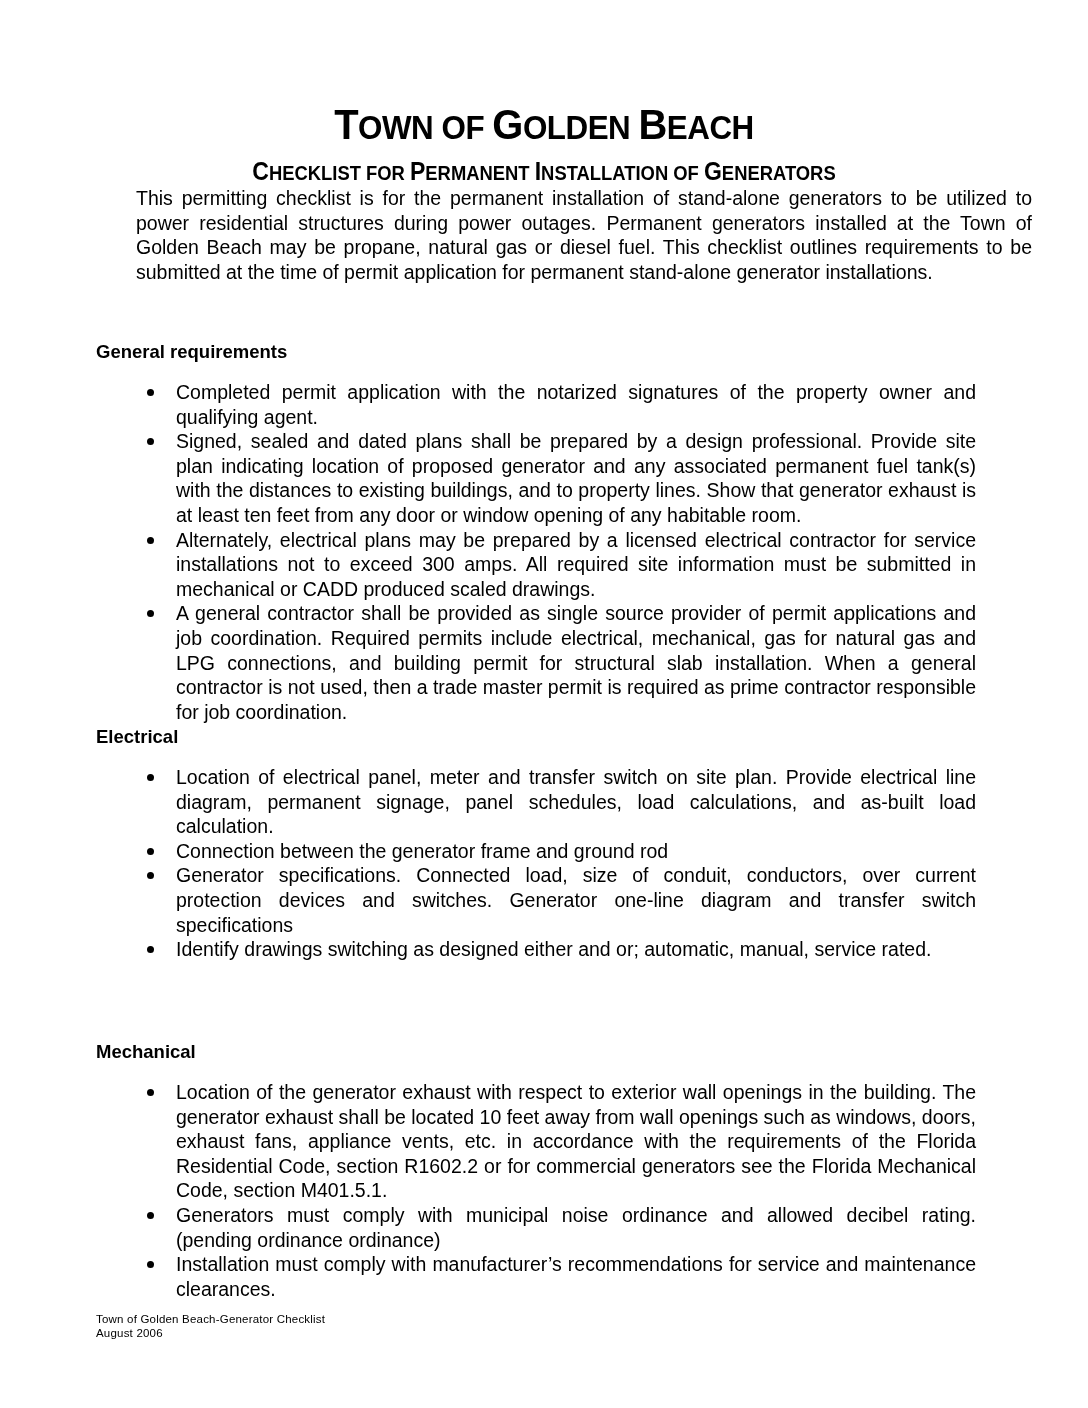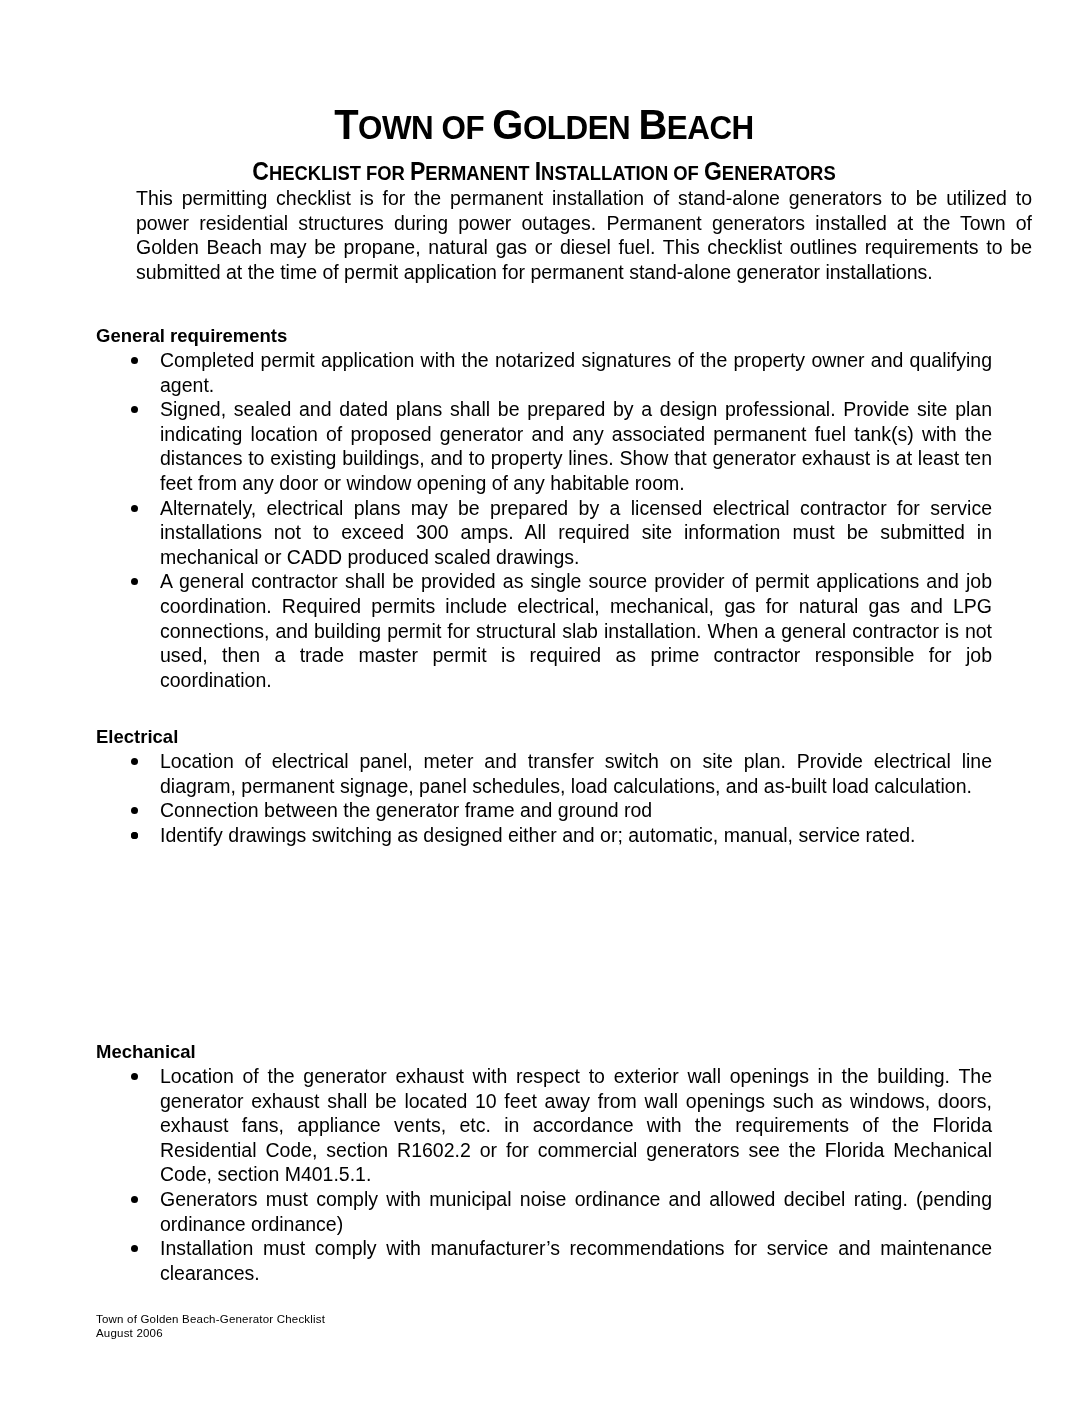--- a/index.html
+++ b/index.html
@@ -22,29 +22,29 @@
     .intro {
       position: absolute; top: 186px; left: 4px; width: 896px;
       font-size: 19.5px; line-height: 24.6px; text-align: justify;
       transform-origin: left top;
       margin-left: 36px;
     }
     .section { position: absolute; left: 0; width: 896px; }
     .section h2 {
       margin: 0; font-size: 18.5px; font-weight: bold; line-height: 24px;
     }
-    ul.items { list-style: none; margin: 0; padding: 0; }
+    ul.items { list-style: none; margin: 16px; padding: 0; }
     ul.items li {
       position: relative; padding-left: 64px; font-size: 19.5px; line-height: 24.6px;
       text-align: justify;
     }
     ul.items li .bullet {
       position: absolute; left: 35px; top: 9px; width: 7px; height: 7px; border-radius: 50%; background: #000;
     }
-    #sec-general { top: 324px; }
+    #sec-general { top: 340px; }
     #sec-electrical { top: 725px; }
     #sec-mechanical { top: 1040px; }
     .footer {
       position: absolute; left: 0; top: 1312px; font-size: 11.5px; font-weight: normal; line-height: 14px;
       letter-spacing: 0.2px;
     }
   </style>
 </head>
 <body>
 
@@ -62,21 +62,21 @@
         <li><span class="bullet"></span><span>Alternately, electrical plans may be prepared by a licensed electrical contractor for service installations not to exceed 300 amps. All required site information must be submitted in mechanical or CADD produced scaled drawings.</span></li>
         <li><span class="bullet"></span><span>A general contractor shall be provided as single source provider of permit applications and job coordination. Required permits include electrical, mechanical, gas for natural gas and LPG connections, and building permit for structural slab installation. When a general contractor is not used, then a trade master permit is required as prime contractor responsible for job coordination.</span></li>
       </ul>
   </div>
 
   <div class="section" id="sec-electrical">
     <h2>Electrical</h2>
     <ul class="items">
         <li><span class="bullet"></span><span>Location of electrical panel, meter and transfer switch on site plan. Provide electrical line diagram, permanent signage, panel schedules, load calculations, and as-built load calculation.</span></li>
         <li><span class="bullet"></span><span>Connection between the generator frame and ground rod</span></li>
-        <li><span class="bullet"></span></li>
+        <li><span class="bullet"></span><span>Generator specifications. Connected load, size of conduit, conductors, over current protection devices and switches. Generator one-line diagram and transfer switch specifications</span></li>
         <li><span class="bullet"></span><span>Identify drawings switching as designed either and or; automatic, manual, service rated.</span></li>
       </ul>
   </div>
 
   <div class="section" id="sec-mechanical">
     <h2>Mechanical</h2>
     <ul class="items">
         <li><span class="bullet"></span><span>Location of the generator exhaust with respect to exterior wall openings in the building. The generator exhaust shall be located 10 feet away from wall openings such as windows, doors, exhaust fans, appliance vents, etc. in accordance with the requirements of the Florida Residential Code, section R1602.2 or for commercial generators see the Florida Mechanical Code, section M401.5.1.</span></li>
         <li><span class="bullet"></span><span>Generators must comply with municipal noise ordinance and allowed decibel rating. (pending ordinance ordinance)</span></li>
         <li><span class="bullet"></span><span>Installation must comply with manufacturer’s recommendations for service and maintenance clearances.</span></li>

